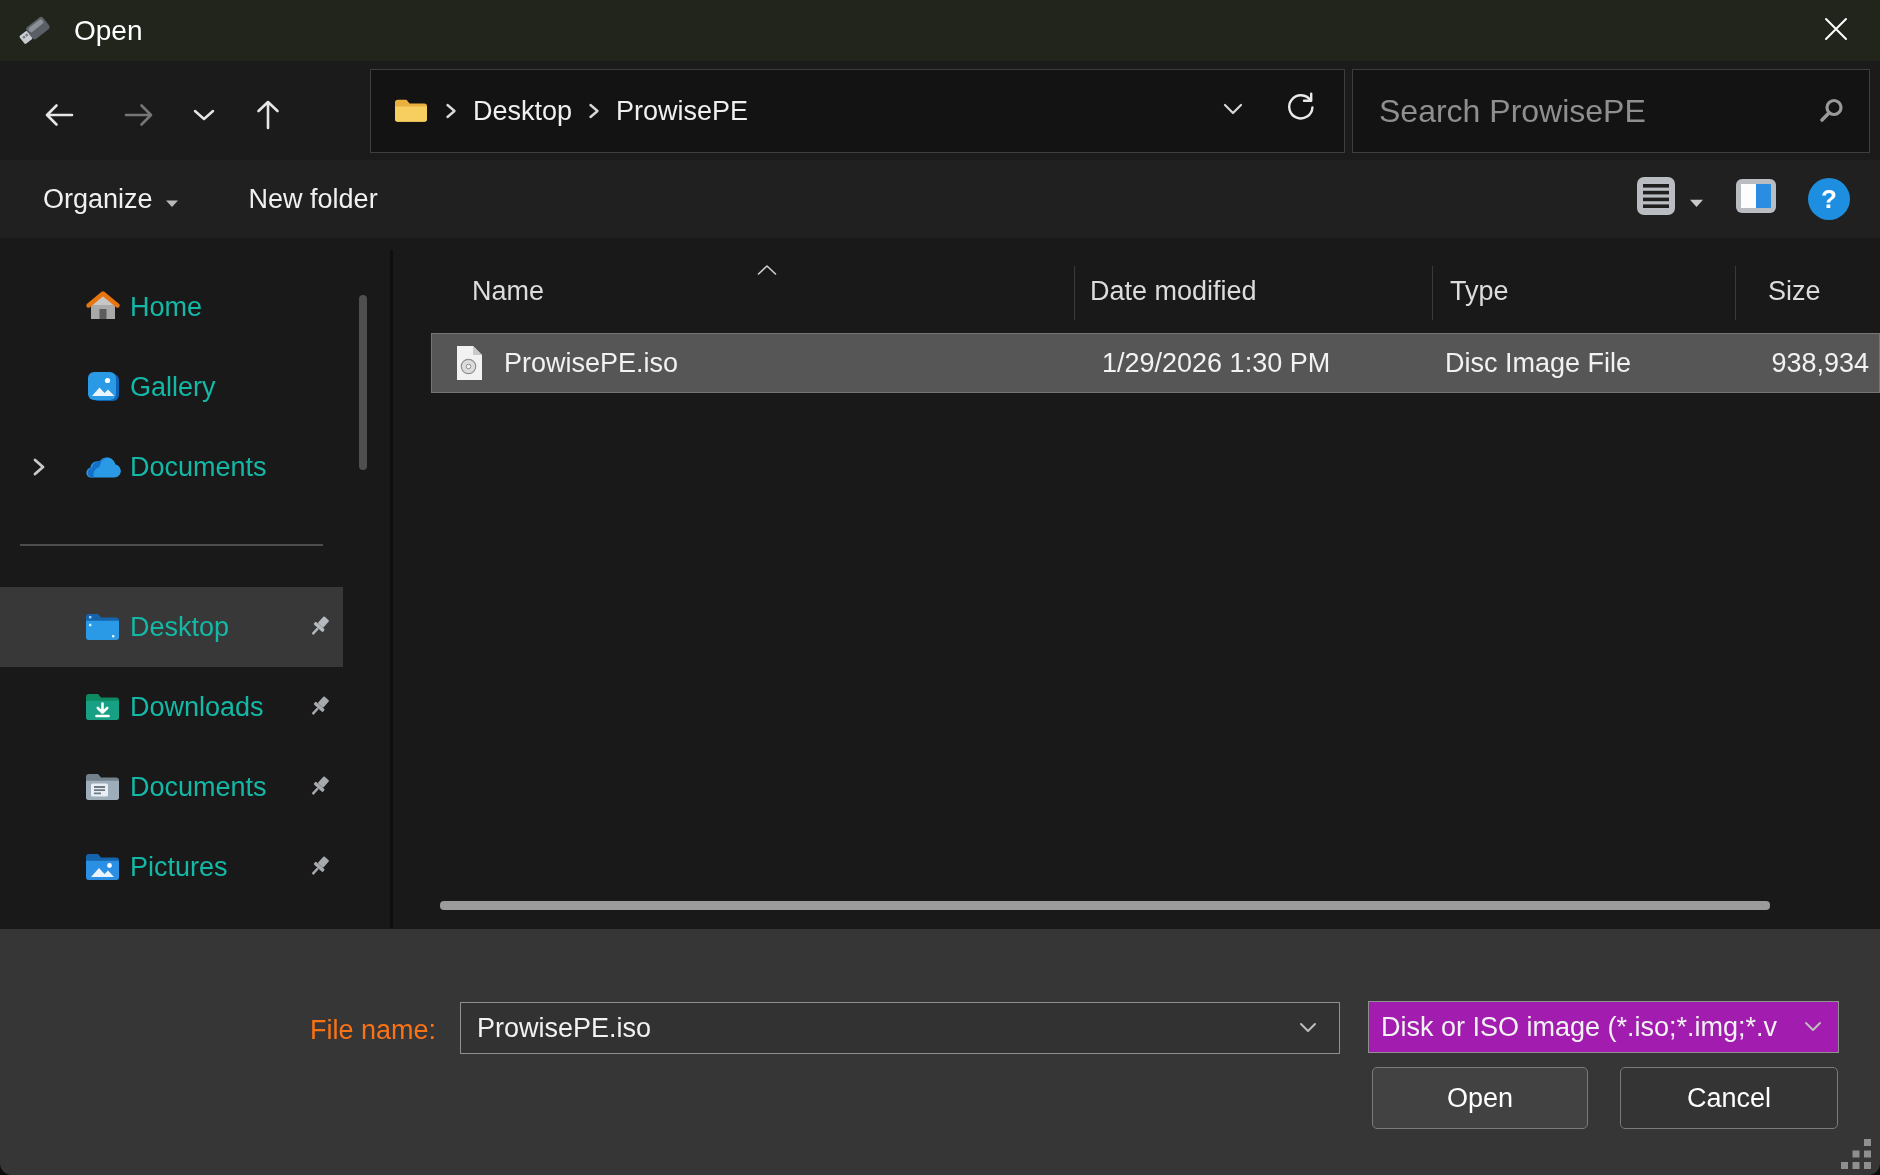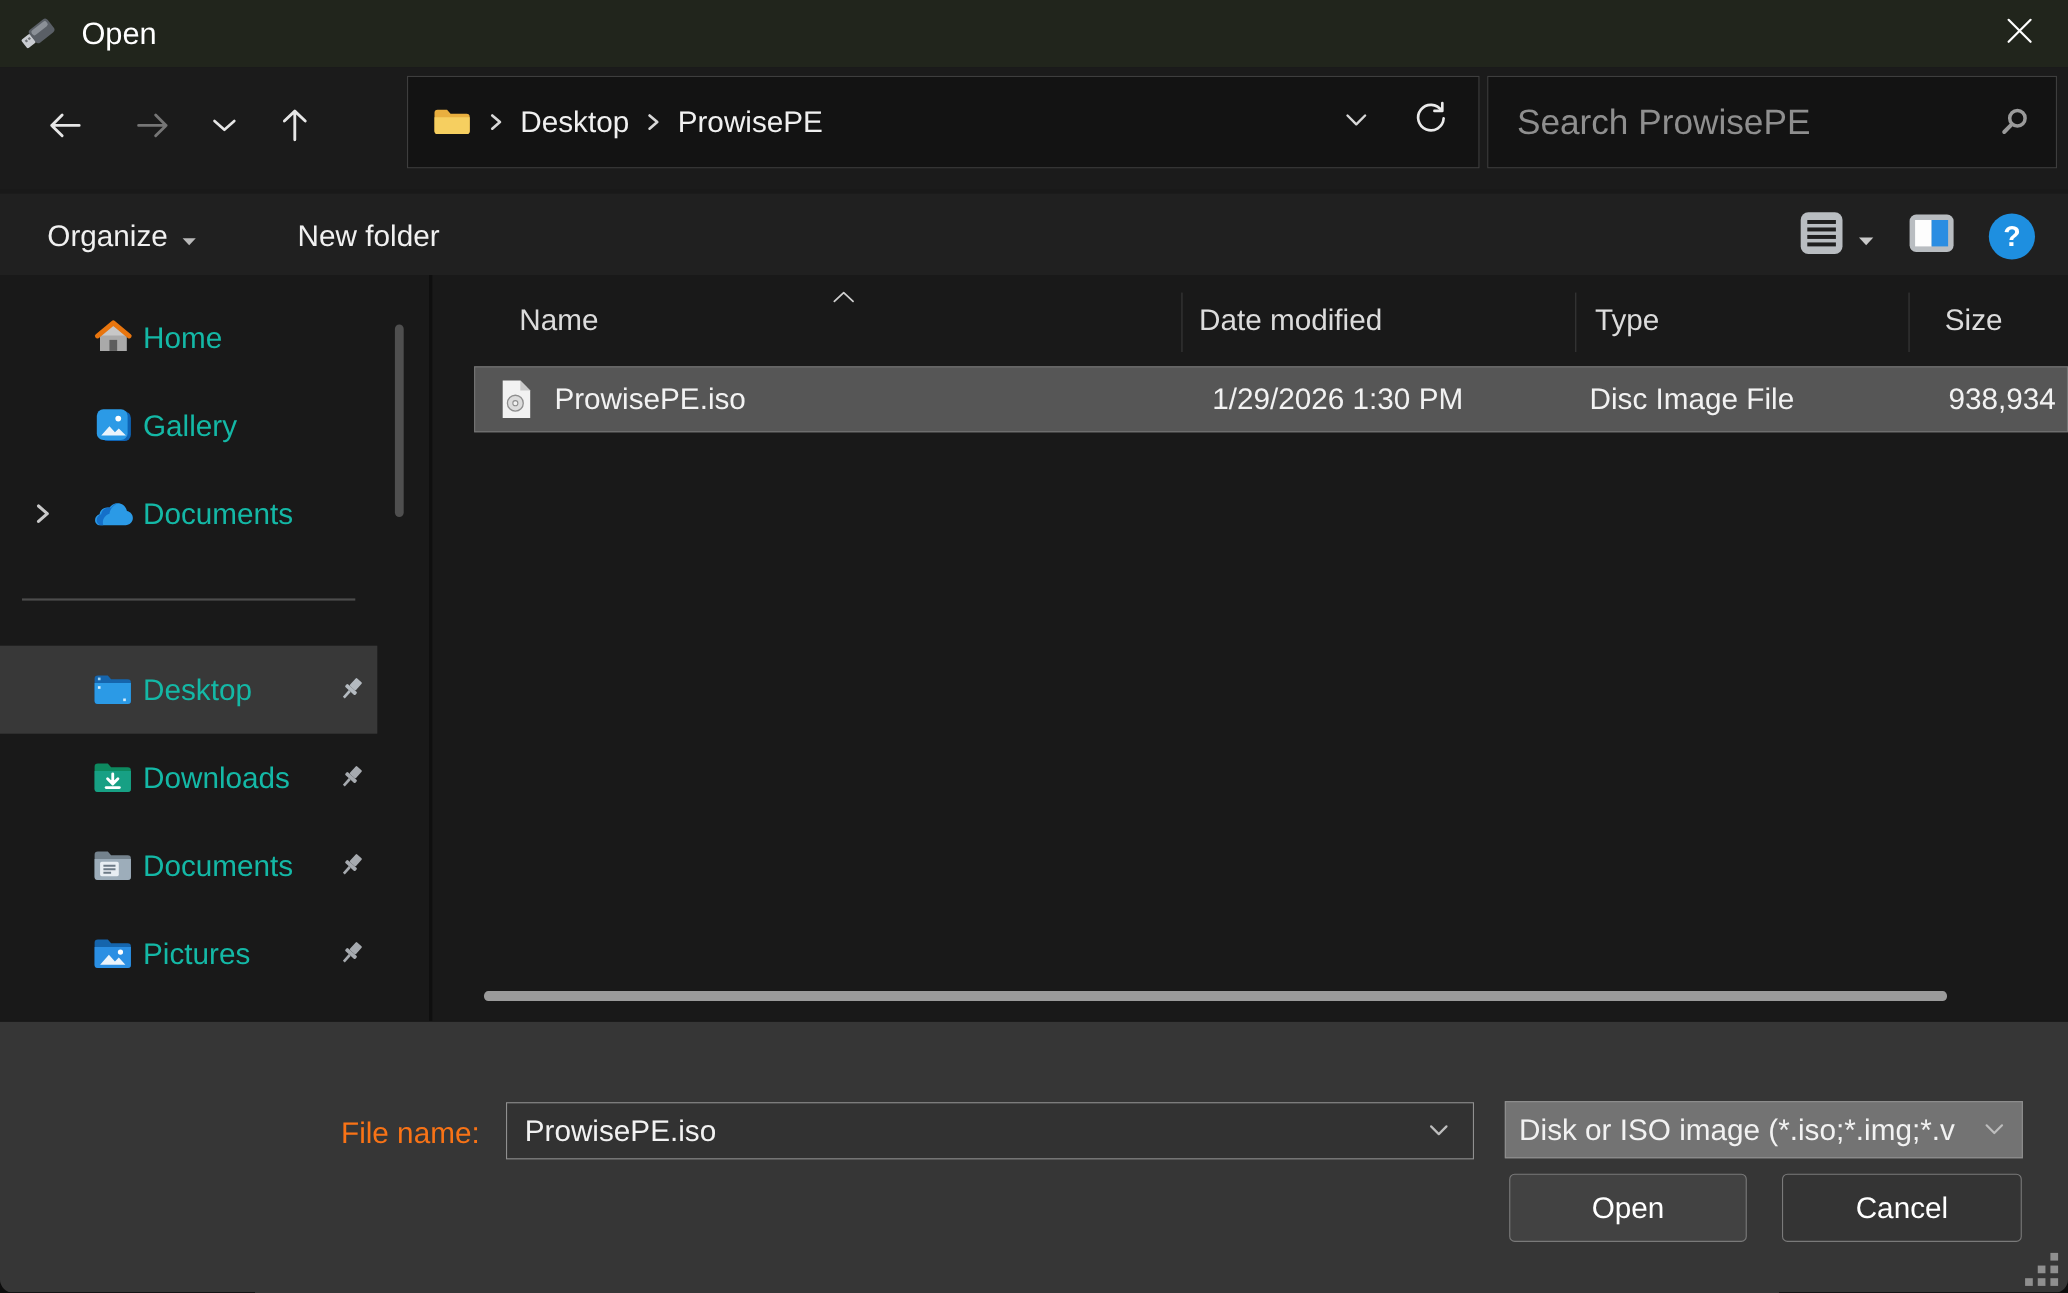--- a/index.html
+++ b/index.html
@@ -23,24 +23,24 @@
   .addressbar .crumb-folder{margin-left:22px;display:flex}
   .crumb-sep{margin:0 14px;display:flex}
   .crumb{white-space:nowrap}
   .addr-right{margin-left:auto;display:flex;align-items:center;gap:34px;margin-right:26px}
   .searchbar{position:absolute;left:1352px;top:8px;width:518px;height:84px;background:#131313;border:1px solid #3e3e3e;display:flex;align-items:center}
   .searchbar input{flex:1;background:transparent;border:none;outline:none;color:#e8e8e8;font-size:32px;font-family:"Liberation Sans",sans-serif;padding-left:26px}
   .searchbar input::placeholder{color:#8f8f8f;opacity:1}
   .searchbar .mag{margin-right:22px;display:flex}
 
   
-  .commandbar{position:absolute;left:0;top:176px;width:100%;height:78px;background:#202020;display:flex;align-items:center;color:#f0f0f0;font-size:27px}
+  .commandbar{position:absolute;left:0;top:160px;width:100%;height:78px;background:#202020;display:flex;align-items:center;color:#f0f0f0;font-size:27px}
   .cb-btn{display:flex;align-items:center;gap:12px;cursor:default}
   .cb-organize{margin-left:43px}
-  .cb-newfolder{margin-left:92px}
+  .cb-newfolder{margin-left:70px}
   .cb-right{position:absolute;right:30px;top:0;height:100%;display:flex;align-items:center;gap:30px}
   .viewmode{display:flex;align-items:center;gap:12px}
   .help-circle{width:42px;height:42px;border-radius:50%;background:#1e8fe0;color:#fff;font-size:26px;display:flex;align-items:center;justify-content:center;font-weight:bold}
 
   
   .main{position:absolute;left:0;top:250px;width:100%;height:678px;background:#191919}
   .panel-divider{position:absolute;left:390px;top:0;width:3px;height:678px;background:#0f0f0f}
 
   
   .sidebar{position:absolute;left:0;top:0;width:393px;height:678px}
@@ -72,21 +72,21 @@
   .cell-type{left:1013px}
   .cell-size{right:10px}
   .hscroll{position:absolute;left:47px;top:651px;width:1330px;height:9px;background:#9b9b9b;border-radius:4px}
 
   
   .footer{position:absolute;left:0;top:929px;width:100%;height:246px;background:#363636}
   .fn-label{position:absolute;left:310px;top:86px;color:#f97316;font-size:27px}
   .fn-combo{position:absolute;left:460px;top:73px;width:880px;height:52px;border:1px solid #909090;background:#323232;display:flex;align-items:center}
   .fn-combo input{flex:1;background:transparent;border:none;outline:none;color:#f2f2f2;font-size:27px;font-family:"Liberation Sans",sans-serif;padding-left:16px}
   .fn-combo .dd{margin-right:18px;display:flex}
-  .ft-select{position:absolute;left:1368px;top:72px;width:471px;height:52px;border:1px solid #909090;background:#737373;display:flex;align-items:center;color:#f2f2f2;font-size:27px}
+  .ft-select{position:absolute;left:1368px;top:72px;width:471px;height:52px;border:1px solid #909090;background:#a21caf;display:flex;align-items:center;color:#f2f2f2;font-size:27px}
   .ft-select .val{padding-left:12px;white-space:nowrap;overflow:hidden;flex:1;margin-right:4px}
   .ft-select .dd{margin-right:12px;display:flex;flex-shrink:0}
   .btn{position:absolute;top:138px;height:62px;border:1px solid #7a7a7a;border-radius:5px;color:#ffffff;font-size:27px;display:flex;align-items:center;justify-content:center;cursor:default}
   .btn-open{left:1372px;width:216px;background:#424242}
   .btn-cancel{left:1620px;width:218px;background:#343434}
   .grip{position:absolute;right:6px;bottom:3px;display:flex}
 </style>
 </head>
 <body>
 

